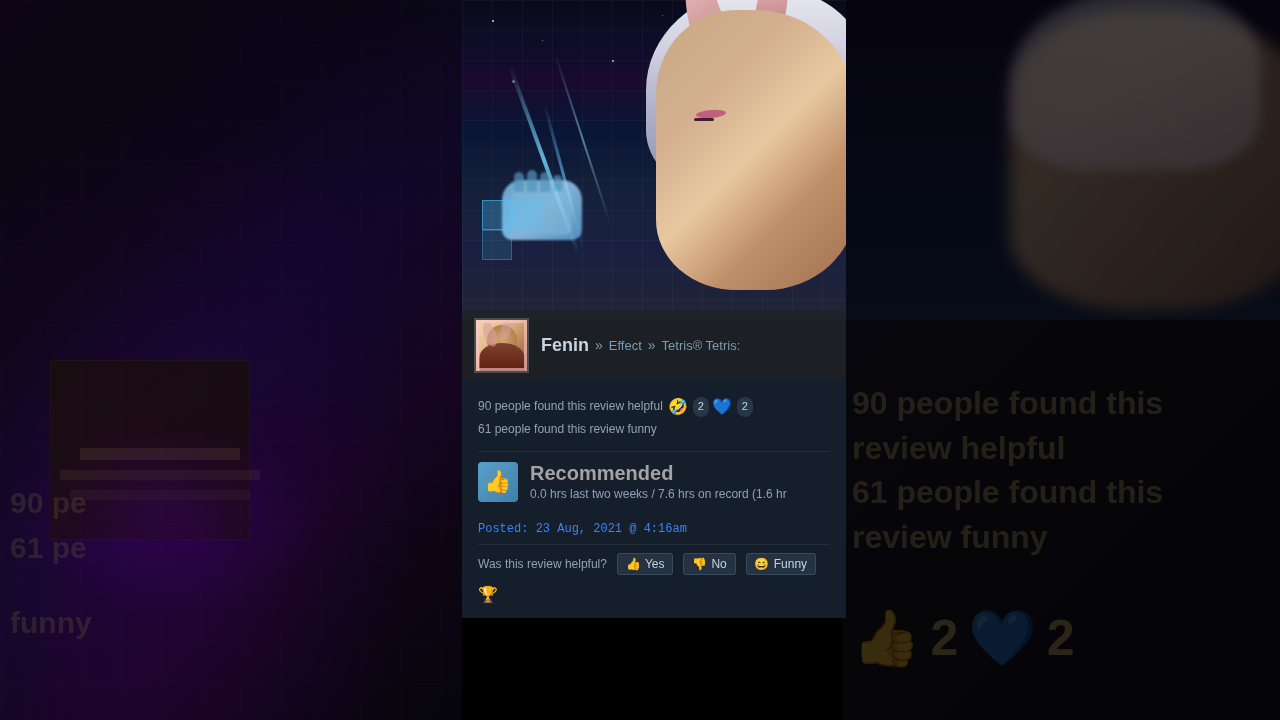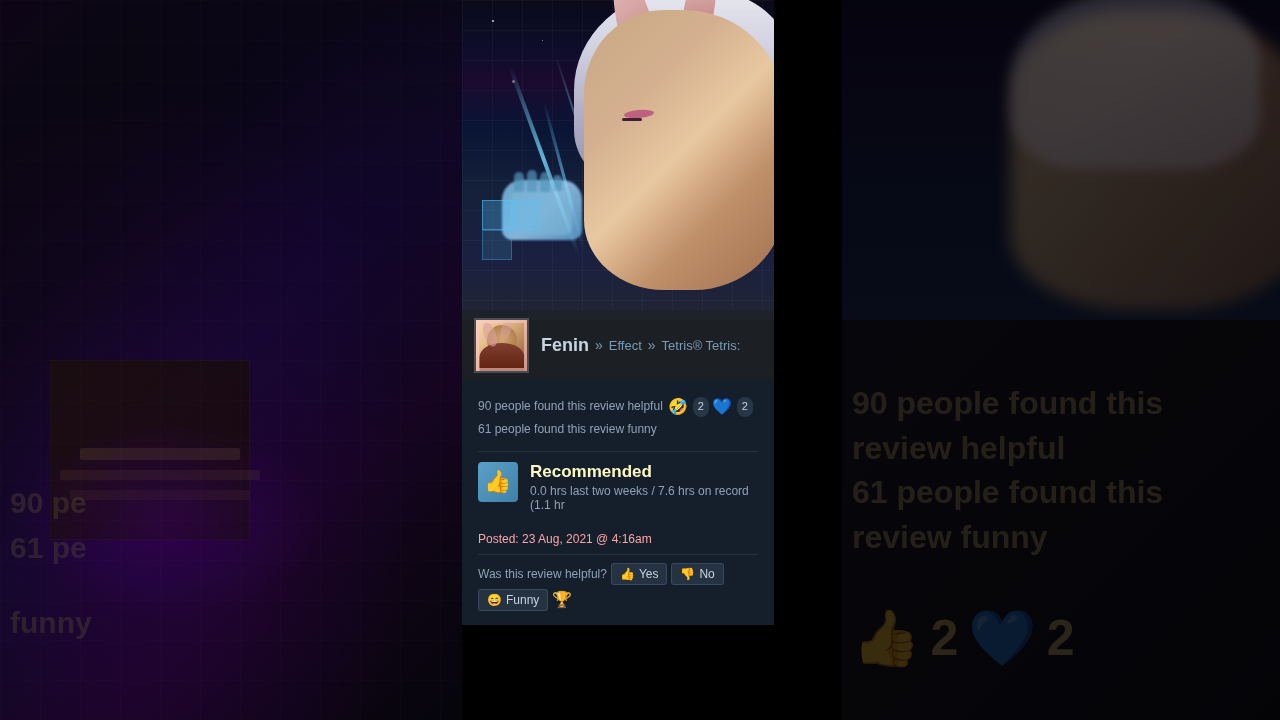--- a/index.html
+++ b/index.html
@@ -31,21 +31,21 @@
       background:
         radial-gradient(ellipse at 30% 70%, rgba(120, 0, 200, 0.4) 0%, transparent 60%),
         radial-gradient(ellipse at 70% 30%, rgba(60, 0, 150, 0.3) 0%, transparent 50%);
     }
 
     
     .center-panel {
       position: absolute;
       left: 462px;
       top: 0;
-      width: 312px;
+      width: 384px;
       height: 720px;
       overflow: hidden;
     }
 
     
     .game-art {
       position: absolute;
       top: 0;
       left: 0;
       width: 100%;
@@ -268,54 +268,55 @@
       background: linear-gradient(135deg, #5ba0c8 0%, #4080a8 100%);
       border-radius: 4px;
       display: flex;
       align-items: center;
       justify-content: center;
       font-size: 22px;
       flex-shrink: 0;
     }
 
     .recommended-label {
-      color: #fef9c3;
-      font-size: 17px;
+      color: #a3a3a3;
+      font-size: 20px;
       font-weight: bold;
       margin-bottom: 2px;
     }
 
     .hours-text {
       color: #8fa3b5;
       font-size: 12px;
     }
 
     .posted-date {
-      color: #fca5a5;
+      color: #3b82f6;
       font-size: 12px;
       margin: 10px 0 8px 0;
+      font-family: Liberation Mono, monospace;
     }
 
     .review-text {
       color: #c6d4df;
       font-size: 14px;
       line-height: 1.5;
       margin-bottom: 12px;
     }
 
     .divider {
       height: 1px;
       background: rgba(255,255,255,0.08);
       margin: 8px 0;
     }
 
     .helpful-row {
       display: flex;
       align-items: center;
-      gap: 4px;
+      gap: 10px;
       font-size: 12px;
       color: #8fa3b5;
       flex-wrap: wrap;
     }
 
     .helpful-btn {
       display: inline-flex;
       align-items: center;
       gap: 4px;
       background: rgba(60, 80, 100, 0.4);
@@ -475,21 +476,21 @@
       </div>
       <div>61 people found this review funny</div>
     </div>
 
     <div class="recommended-row">
       <div class="thumb-icon">
         <span>👍</span>
       </div>
       <div>
         <div class="recommended-label">Recommended</div>
-        <div class="hours-text">0.0 hrs last two weeks / 7.6 hrs on record (1.1 hr</div>
+        <div class="hours-text">0.0 hrs last two weeks / 7.6 hrs on record (1.6 hr</div>
       </div>
     </div>
 
     <div class="posted-date">
       <span>Posted:</span>
       <span>23 Aug, 2021 @ 4:16am</span>
     </div>
 
 
     <div class="divider"></div>

